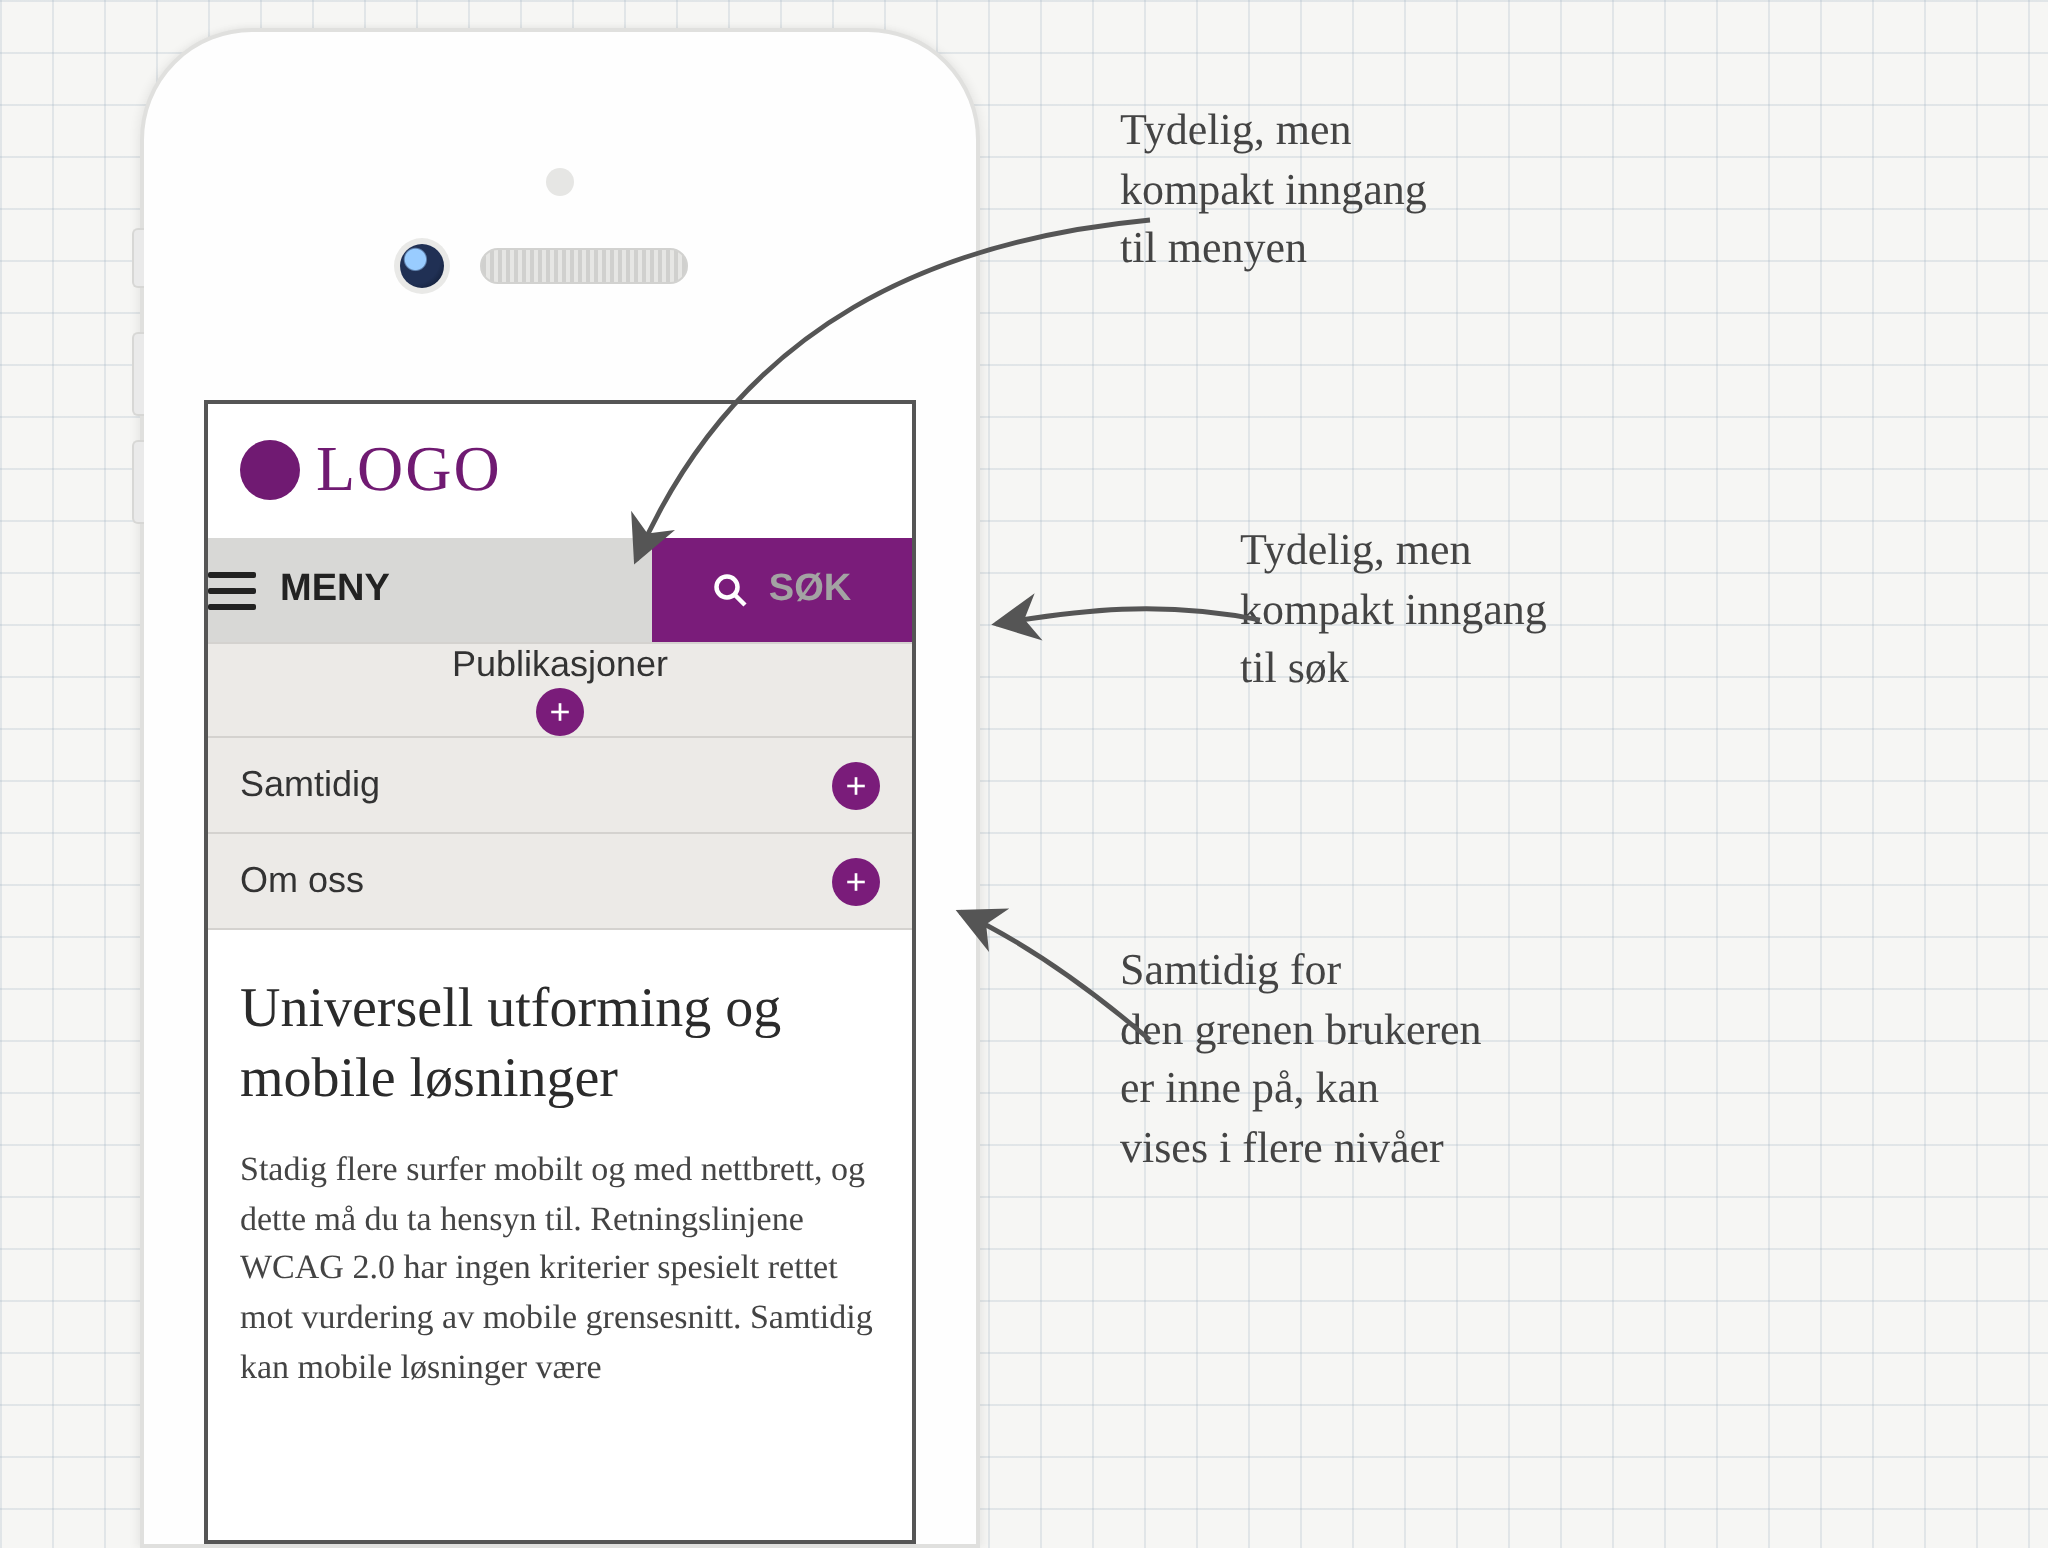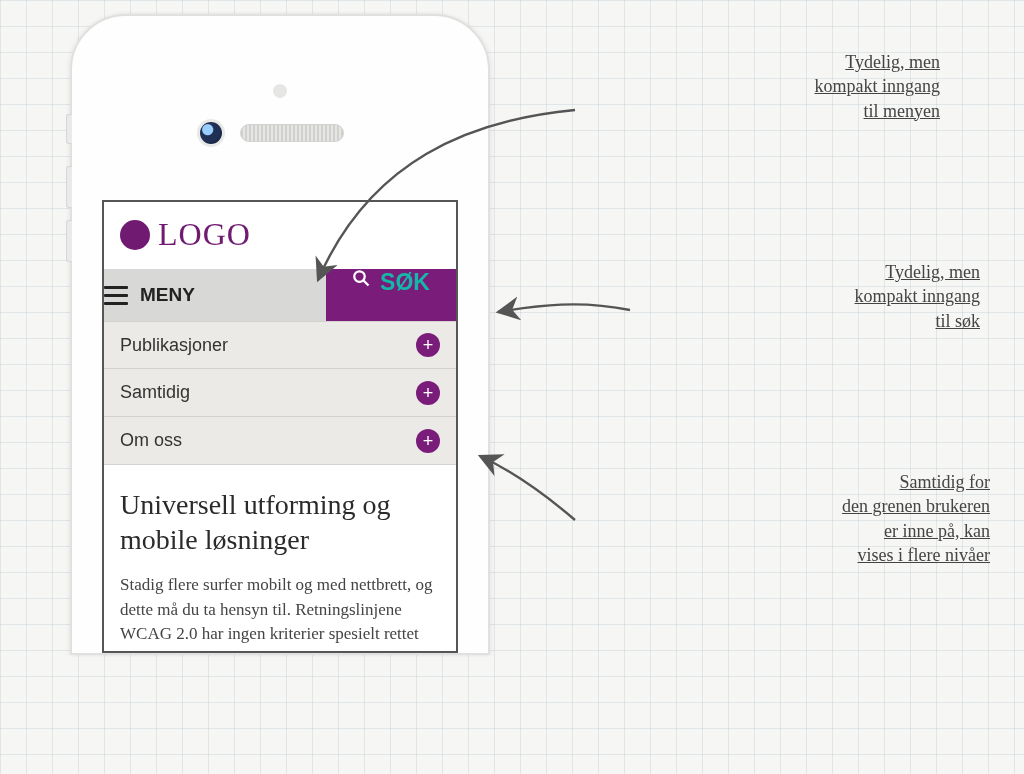--- a/index.html
+++ b/index.html
@@ -13,21 +13,21 @@
     background-size: 26px 26px;
     position: relative;
   }
 
   
   .phone {
     position: absolute;
     left: 70px;
     top: 14px;
     width: 420px;
-    height: 641px;
+    height: 760px;
     background: #fefefe;
     border: 2px solid #e0e0de;
     border-radius: 56px 56px 0 0;
     box-shadow: -2px 0 4px rgba(0,0,0,.05), 2px 0 4px rgba(0,0,0,.05);
   }
   .phone-side-btn {
     position: absolute;
     left: -6px;
     width: 6px;
     height: 42px;
@@ -120,48 +120,48 @@
   .hamburger {
     width: 24px;
     display: flex; flex-direction: column; gap: 5px;
   }
   .hamburger span {
     height: 3px; background: #222; border-radius: 1px;
   }
   .search-btn {
     width: 130px;
     background: #7a1c7a;
-    color: #14b8a6;
-    display: flex;
-    align-items: flex-start;
+    color: #a3a3a3;
+    display: flex;
+    align-items: center;
     justify-content: center;
     gap: 10px;
     font-family: "Segoe UI", Arial, sans-serif;
     font-weight: 600;
-    font-size: 23px;
+    font-size: 19px;
   }
   .search-icon {
     width: 18px; height: 18px;
   }
   .search-icon svg { display:block; }
 
   .submenu {}
   .submenu-item {
     display: flex;
     align-items: center;
     justify-content: space-between;
     padding: 0 16px;
     height: 48px;
     background: #eceae7;
     border-bottom: 1px solid #d4d2cf;
     font-family: "Segoe UI", Arial, sans-serif;
     font-size: 18px;
     color: #333;
   }
-  .submenu-item:first-child { border-top: 1px solid #d4d2cf; }
+  .submenu-item:first-child { border-top: 1px solid #d4d2cf; flex-direction: column; }
   .plus-btn {
     width: 24px; height: 24px; border-radius: 50%;
     background: #7a1c7a;
     display: flex; align-items: center; justify-content: center;
     color: #fff;
     font-size: 18px;
     line-height: 1;
   }
 
   .article {
@@ -179,26 +179,25 @@
     font-family: Georgia, serif;
     font-size: 17px;
     line-height: 1.45;
     color: #444;
   }
 
   
   .annot {
     position: absolute;
     font-family: "Comic Sans MS", "Segoe Script", cursive;
-    font-size: 18px;
+    font-size: 22px;
     line-height: 1.35;
     color: #444;
-    text-align: right;
+    text-align: left;
     white-space: pre-line;
-    text-decoration: underline;
   }
   .a1 { left: 560px; top: 50px; width: 380px; }
   .a2 { left: 620px; top: 260px; width: 360px; }
   .a3 { left: 560px; top: 470px; width: 430px; }
 
   svg.arrow {
     position: absolute;
     overflow: visible;
     pointer-events: none;
   }

